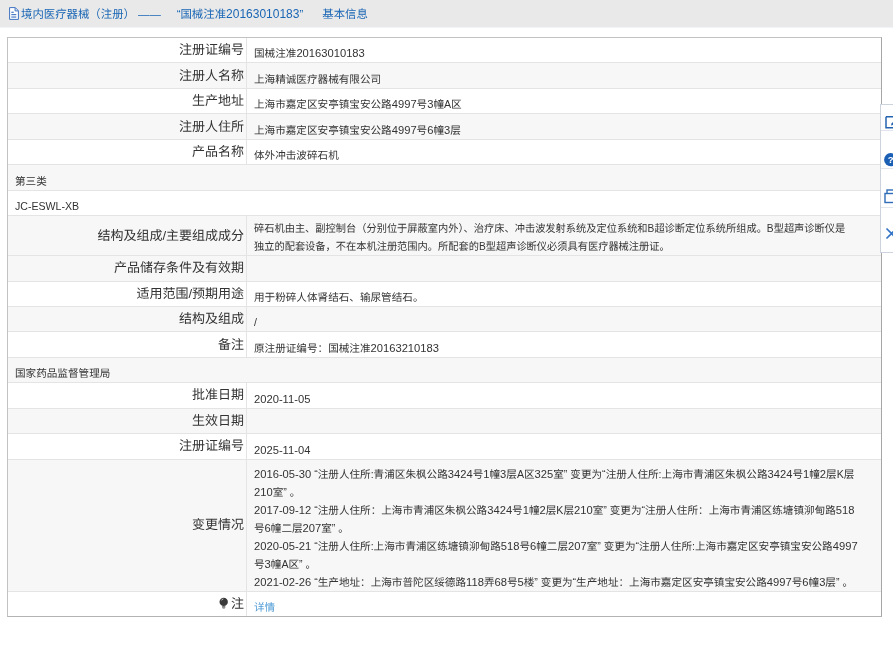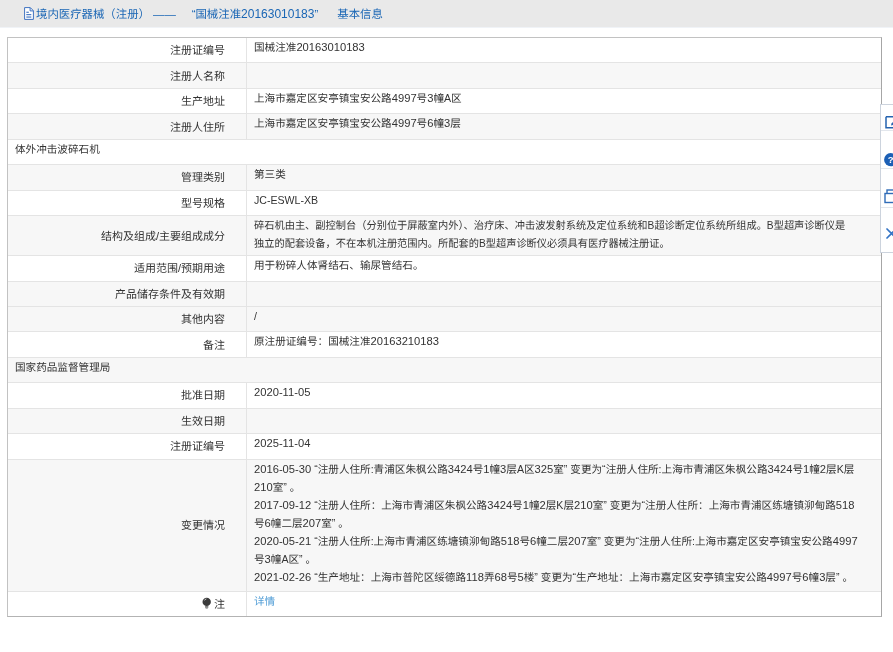--- a/index.html
+++ b/index.html
@@ -1,25 +1,25 @@
 <!DOCTYPE html>
 <html lang="zh-CN"><head>
 <meta charset="utf-8">
 <style>
 *{margin:0;padding:0;box-sizing:border-box}
 html,body{width:893px;height:652px;background:#fff;font-family:"Liberation Sans",sans-serif;position:relative;overflow:hidden}
 .topbar{position:absolute;top:0;left:0;width:893px;height:28px;background:#e9e9e9;border-bottom:1px solid #f0f3f7}
-.title{position:absolute;left:24px;top:0;height:43px;line-height:28px;color:#1a66b5;font-size:11.4px;white-space:nowrap}
+.title{position:absolute;left:9px;top:0;height:43px;line-height:28px;color:#1a66b5;font-size:11.4px;white-space:nowrap}
 .title svg{vertical-align:-2px;margin-right:2px}
 .tbl{position:absolute;left:7px;top:37px;width:875px;border:1px solid #c2c2c2;border-right-color:#a6a6a6;border-bottom-color:#b3b3b3;background:#fff}
 .row{display:flex;border-bottom:1px solid #e4e4e4;height:25.45px;background:#fff}
 .row:last-child{border-bottom:none}
 .row.g{background:#f7f7f7}
-.l{width:239px;text-align:center;padding-right:21px;border-right:1px solid #e4e4e4;display:flex;align-items:center;justify-content:flex-end;font-size:11px;color:#333;line-height:18px;flex:none}
-.v{flex:1;padding-left:7px;padding-right:7px;display:flex;align-items:flex-start;font-size:10.6px;color:#333;line-height:18px;overflow:hidden}
+.l{width:239px;text-align:center;padding-right:2px;border-right:1px solid #e4e4e4;display:flex;align-items:center;justify-content:flex-end;font-size:13px;color:#333;line-height:18px;flex:none}
+.v{flex:1;padding-left:7px;padding-right:7px;display:flex;align-items:flex-end;font-size:10.6px;color:#333;line-height:18px;overflow:hidden}
 .v>div{white-space:nowrap}
 .num{font-size:11.2px}
 .tnum{font-size:12px}
 .sx{transform:scaleX(.965);transform-origin:0 50%}
 .det{color:#4d9bd5}
 .panel{position:absolute;left:880px;top:104px;width:13px;height:149px;background:#fff;border:1px solid #ccd3dd;border-right:none}
 .sep{position:absolute;left:881px;width:12px;height:1px;background:#e2e6ec}
 .pic{position:absolute}
 .bulb{margin-right:2px}
 </style>
@@ -33,56 +33,56 @@
       <rect x="2.3" y="7.1" width="5" height="1.1" fill="#3a6fbf"></rect>
       <rect x="2.3" y="9.5" width="5" height="1.1" fill="#3a6fbf"></rect>
     </svg>境内医疗器械（注册）&nbsp;——&nbsp;&nbsp;&nbsp;&nbsp;&nbsp;“国械注准<span class="tnum">20163010183</span>”&nbsp;&nbsp;&nbsp;&nbsp;&nbsp;&nbsp;基本信息</div>
 <div class="tbl">
 <div class="row">
       <div class="l">注册证编号</div>
       <div class="v">国械注准<span class="num">20163010183</span></div>
     </div>
 <div class="row g">
       <div class="l">注册人名称</div>
+      <div class="v">上海精诚医疗器械有限公司</div>
     </div>
 <div class="row">
       <div class="l">生产地址</div>
       <div class="v">上海市嘉定区安亭镇宝安公路<span class="num">4997</span>号<span class="num">3</span>幢A区</div>
     </div>
 <div class="row g">
       <div class="l">注册人住所</div>
       <div class="v">上海市嘉定区安亭镇宝安公路<span class="num">4997</span>号<span class="num">6</span>幢<span class="num">3</span>层</div>
     </div>
 <div class="row">
+      <div class="l">产品名称</div>
       <div class="v">体外冲击波碎石机</div>
     </div>
 <div class="row g">
-      <div class="l">管理类别</div>
       <div class="v">第三类</div>
     </div>
 <div class="row">
-      <div class="l">型号规格</div>
       <div class="v">JC-ESWL-XB</div>
     </div>
 <div class="row g" style="height:40px">
       <div class="l">结构及组成/主要组成成分</div>
       <div class="v">
         <div class="sx">碎石机由主、副控制台（分别位于屏蔽室内外）、治疗床、冲击波发射系统及定位系统和B超诊断定位系统所组成。B型超声诊断仪是<br>独立的配套设备，不在本机注册范围内。所配套的B型超声诊断仪必须具有医疗器械注册证。</div>
       </div>
     </div>
+<div class="row g">
+      <div class="l">产品储存条件及有效期</div>
+      <div class="v"></div>
+    </div>
 <div class="row">
       <div class="l">适用范围/预期用途</div>
       <div class="v">用于粉碎人体肾结石、输尿管结石。</div>
     </div>
 <div class="row g">
-      <div class="l">产品储存条件及有效期</div>
-      <div class="v"></div>
-    </div>
-<div class="row g">
-      <div class="l">其他内容</div>
+      <div class="l">结构及组成</div>
       <div class="v">/</div>
     </div>
 <div class="row">
       <div class="l">备注</div>
       <div class="v">原注册证编号：国械注准<span class="num">20163210183</span></div>
     </div>
 <div class="row g">
       <div class="v">国家药品监督管理局</div>
     </div>
 <div class="row">

